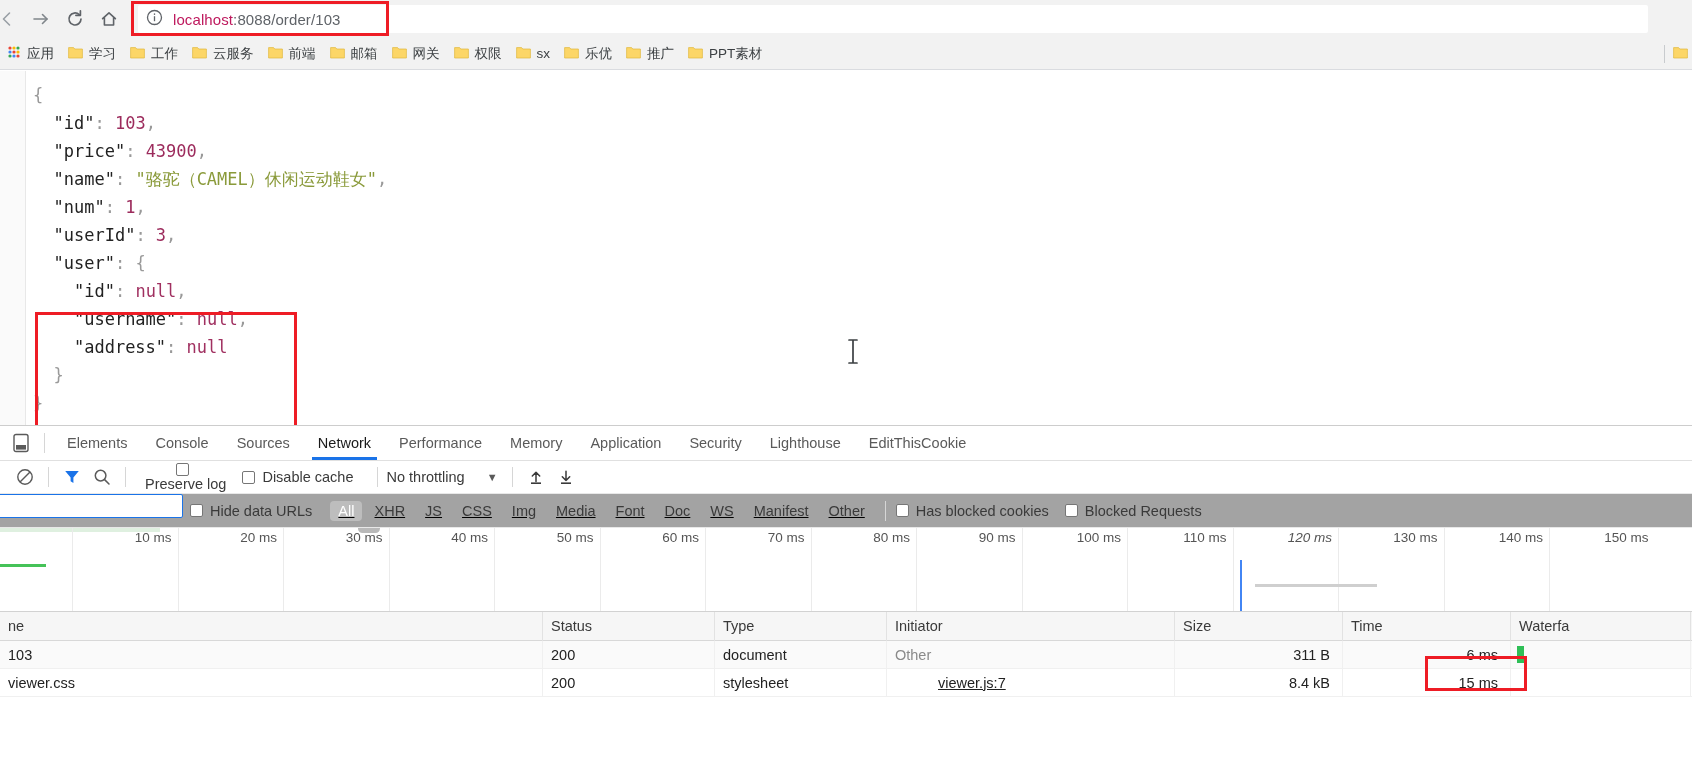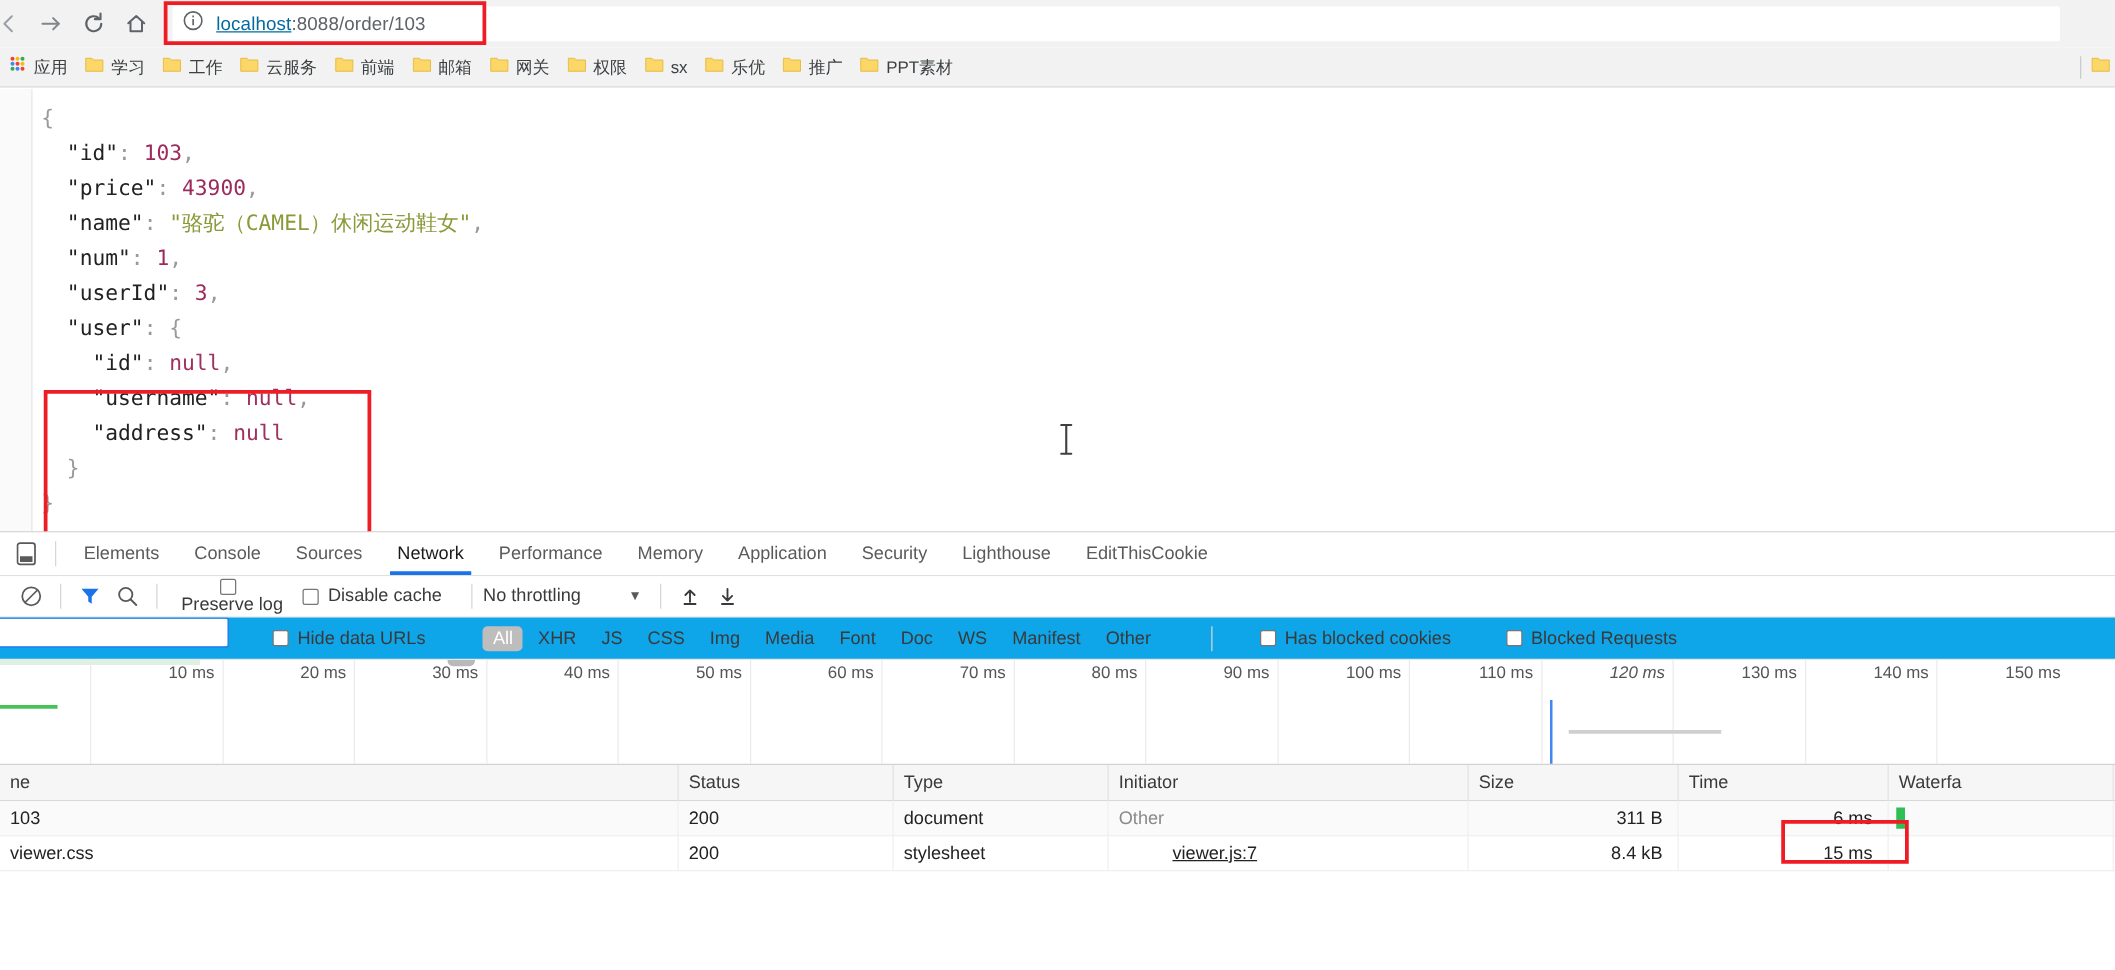--- a/index.html
+++ b/index.html
@@ -36,21 +36,21 @@
     display: flex; align-items: center;
     padding: 0 8px;
     position: relative;
     max-width: 1510px;
   }
   #info-icon { margin-right: 10px; flex: 0 0 auto; }
   #url-text {
     font-size: 15px; color: #202124; white-space: nowrap;
     letter-spacing: 0.1px;
   }
-  #url-text .host { color: #0369a1; text-decoration: underline; }
+  #url-text .host { color: #be185d; }
   #url-text .dim { color: #5f6368; }
 
   
   #annot-url {
     position: absolute;
     left: 131px; top: 1px;
     width: 258px; height: 35px;
     border: 3px solid #ee1c25;
     pointer-events: none;
     z-index: 30;
@@ -164,30 +164,29 @@
   .tb-ico { width: 30px; height: 26px; display: flex; align-items: center; justify-content: center; }
   .cbx {
     width: 13px; height: 13px; border: 1px solid #767676;
     background: #fff; border-radius: 2px; display: inline-block;
     flex: 0 0 auto;
   }
   .cbx-wrap { display: flex; align-items: center; margin-right: 16px; white-space: nowrap; }
   .cbx-wrap .lbl { font-size: 14.5px; color: #3a3a3a; margin-left: 7px; }
   #throttle {
     display: flex; align-items: center; white-space: nowrap;
-    font-size: 14.5px; color: #3a3a3a; gap: 16px;
+    font-size: 14.5px; color: #3a3a3a;
   }
   #throttle .caret { margin-left: 22px; font-size: 11px; color: #5a5a5a; }
 
   #dt-filterbar {
     height: 34px; display: flex; align-items: center;
     border-bottom: 1px solid #e8e8e8;
-    background: #0ea5e9;
+    background: #a3a3a3;
     overflow: hidden;
-    gap: 28px;
   }
   #filter-input {
     position: absolute; left: -92px;
     width: 275px; height: 24px;
     border: 1px solid #1a73e8;
     border-radius: 2px;
     background: #fff;
     font-family: "Liberation Sans", sans-serif;
     font-size: 14.5px; color: #333;
     padding: 0 6px;
@@ -507,21 +506,21 @@
   </div>
 
   <div id="dt-filterbar">
     <div id="filter-wrap">
       <input id="filter-input" type="text" value="" placeholder="Filter" style="">
     </div>
     <label class="cbx-wrap">
       <span class="cbx"></span>
       <span class="lbl">Hide data URLs</span>
     </label>
-    <div id="type-chips" style="display:flex;">
+    <div id="type-chips" style="display:flex;text-decoration:underline;">
         <span class="type-chip sel">All</span>
         <span class="type-chip">XHR</span>
         <span class="type-chip">JS</span>
         <span class="type-chip">CSS</span>
         <span class="type-chip">Img</span>
         <span class="type-chip">Media</span>
         <span class="type-chip">Font</span>
         <span class="type-chip">Doc</span>
         <span class="type-chip">WS</span>
         <span class="type-chip">Manifest</span>

